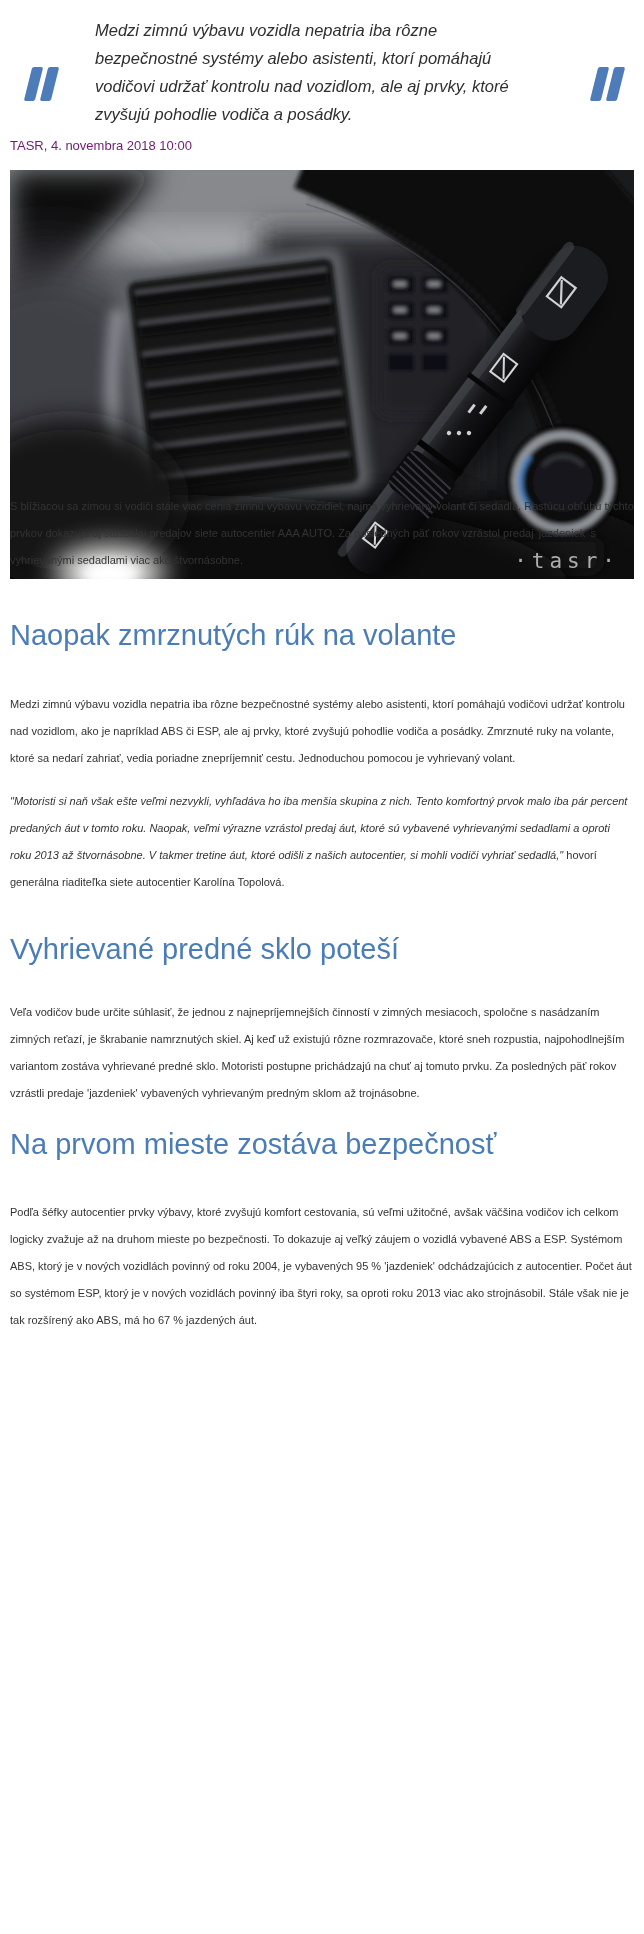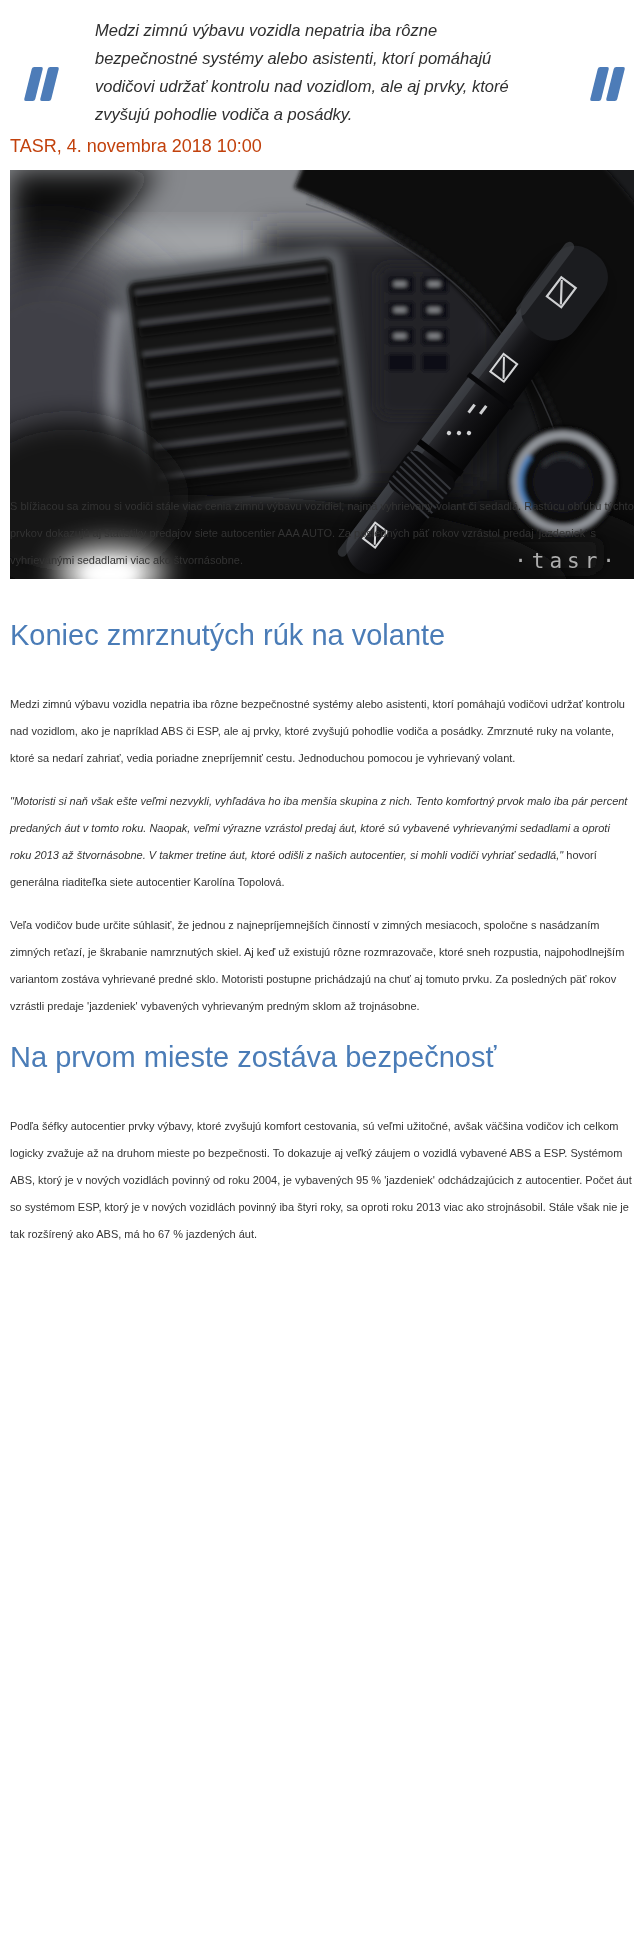--- a/index.html
+++ b/index.html
@@ -50,22 +50,22 @@
   .qmark .bar {
     display: block;
     width: 11px;
     height: 34px;
     background: #4d7cb8;
     transform: skewX(-14deg);
     border-radius: 2px;
   }
   .byline {
     margin: 0;
-    font-size: 18px;
-    color: #c2410c;
+    font-size: 13px;
+    color: #701a75;
     line-height: 16px;
   }
   figure.photo-wrap {
     margin: 16px 0 25px 0;
     width: 624px;
     height: 298px;
     border-radius: 21px;
   }
   figure.photo-wrap svg {
     display: block;
@@ -234,22 +234,23 @@
           <line x1="154" y1="4" x2="174" y2="-10" stroke="#dfe0e2" stroke-width="2.2"></line>
         </g>
       </g>
 
       <text x="610" y="398" text-anchor="end" font-family="'DejaVu Sans Mono', monospace" font-size="21" letter-spacing="5" fill="#c9c9c9" opacity="0.85">·tasr·</text>
     </svg>
   </figure>
 
   <p class="body">S blížiacou sa zimou si vodiči stále viac cenia zimnú výbavu vozidiel, najmä vyhrievaný volant či sedadlá. Rastúcu obľubu týchto prvkov dokazujú aj štatistiky predajov siete autocentier AAA AUTO. Za posledných päť rokov vzrástol predaj 'jazdeniek' s vyhrievanými sedadlami viac ako štvornásobne.</p>
 
-  <h2 class="section s1">Koniec zmrznutých rúk na volante</h2>
+  <h2 class="section s1">Naopak zmrznutých rúk na volante</h2>
   <p class="body">Medzi zimnú výbavu vozidla nepatria iba rôzne bezpečnostné systémy alebo asistenti, ktorí pomáhajú vodičovi udržať kontrolu nad vozidlom, ako je napríklad ABS či ESP, ale aj prvky, ktoré zvyšujú pohodlie vodiča a posádky. Zmrznuté ruky na volante, ktoré sa nedarí zahriať, vedia poriadne znepríjemniť cestu. Jednoduchou pomocou je vyhrievaný volant.</p>
   <p class="body"><span class="q-italic">"Motoristi si naň však ešte veľmi nezvykli, vyhľadáva ho iba menšia skupina z nich. Tento komfortný prvok malo iba pár percent predaných áut v tomto roku. Naopak, veľmi výrazne vzrástol predaj áut, ktoré sú vybavené vyhrievanými sedadlami a oproti roku 2013 až štvornásobne. V takmer tretine áut, ktoré odišli z našich autocentier, si mohli vodiči vyhriať sedadlá,"</span><span class="q-normal"> hovorí generálna riaditeľka siete autocentier Karolína Topolová.</span></p>
 
+  <h2 class="section s2">Vyhrievané predné sklo poteší</h2>
   <p class="body">Veľa vodičov bude určite súhlasiť, že jednou z najnepríjemnejších činností v zimných mesiacoch, spoločne s nasádzaním zimných reťazí, je škrabanie namrznutých skiel. Aj keď už existujú rôzne rozmrazovače, ktoré sneh rozpustia, najpohodlnejším variantom zostáva vyhrievané predné sklo. Motoristi postupne prichádzajú na chuť aj tomuto prvku. Za posledných päť rokov vzrástli predaje 'jazdeniek' vybavených vyhrievaným predným sklom až trojnásobne.</p>
 
   <h2 class="section s3">Na prvom mieste zostáva bezpečnosť</h2>
   <p class="body">Podľa šéfky autocentier prvky výbavy, ktoré zvyšujú komfort cestovania, sú veľmi užitočné, avšak väčšina vodičov ich celkom logicky zvažuje až na druhom mieste po bezpečnosti. To dokazuje aj veľký záujem o vozidlá vybavené ABS a ESP. Systémom ABS, ktorý je v nových vozidlách povinný od roku 2004, je vybavených 95 % 'jazdeniek' odchádzajúcich z autocentier. Počet áut so systémom ESP, ktorý je v nových vozidlách povinný iba štyri roky, sa oproti roku 2013 viac ako strojnásobil. Stále však nie je tak rozšírený ako ABS, má ho 67 % jazdených áut.</p>
 
 </div>
 
 </body></html>

